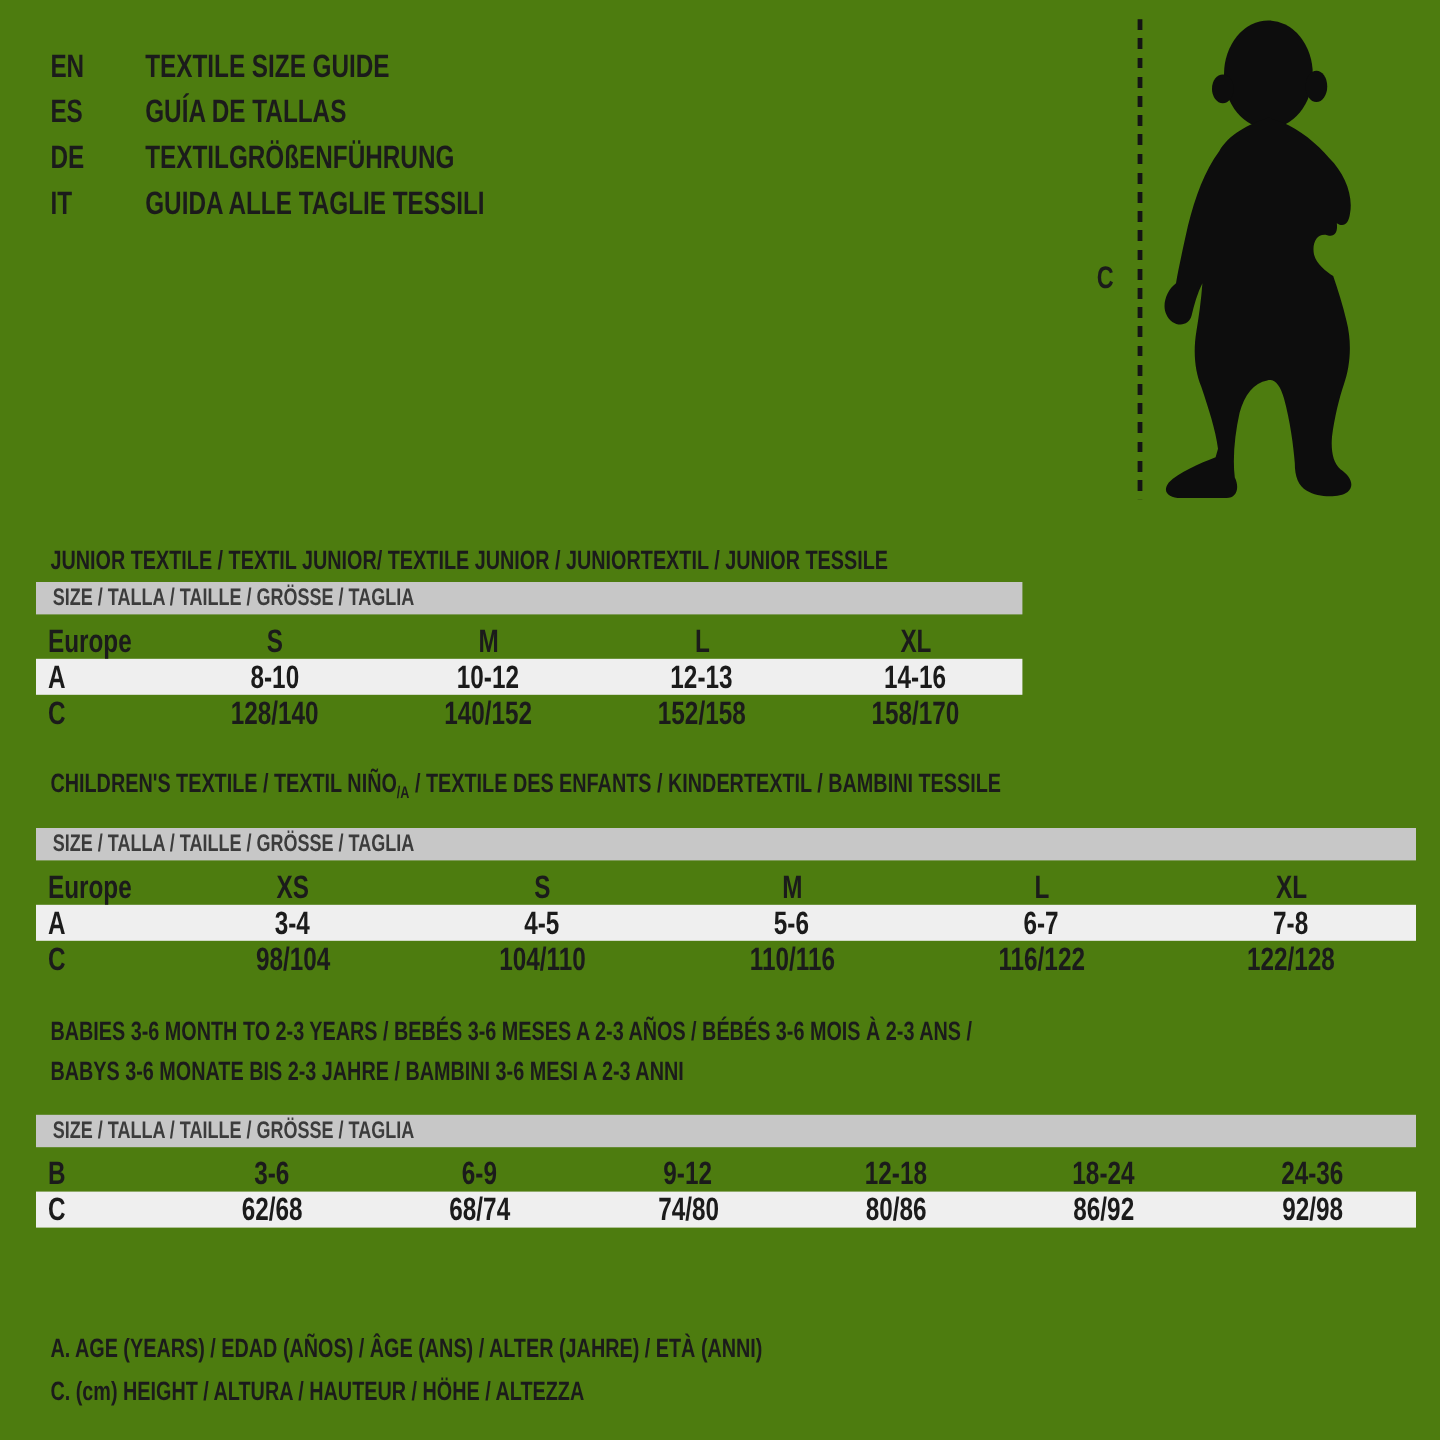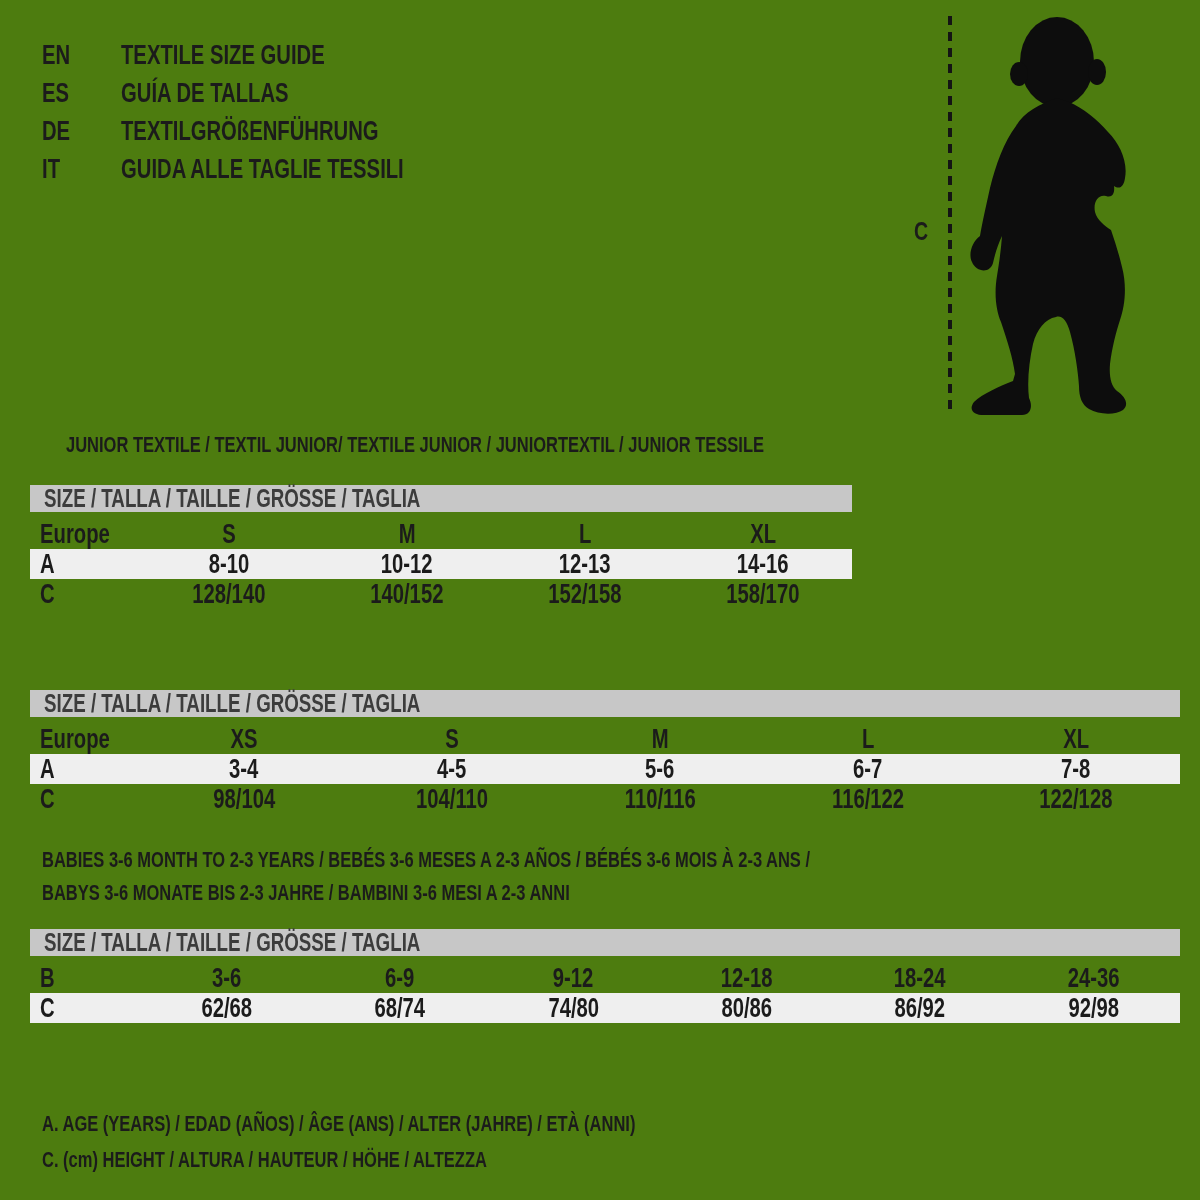--- a/index.html
+++ b/index.html
@@ -25,32 +25,32 @@
   .dash-line{
     position:absolute;left:948px;top:16px;width:4px;height:400px;
     background:repeating-linear-gradient(to bottom,#141414 0 9px,transparent 9px 16px);
   }
   .c-label{position:absolute;left:914px;top:216px;font-size:26px;}
   .baby{position:absolute;left:962px;top:14px;}
 
   
   .sec-title{position:absolute;left:42px;font-size:22px;line-height:30px;}
   .sec-title .sub{font-size:14px;position:relative;top:5px;}
-  .title-junior{top:430px;margin-left:24px;}
+  .title-junior{top:452px;}
   .title-children{top:638px;}
   .title-babies{top:843px;line-height:33px;}
 
   
   .stable{position:absolute;left:30px;}
   .t-junior{top:485px;width:822px;}
   .t-children{top:690px;width:1150px;}
   .t-babies{top:929px;width:1150px;}
   .band{
     height:27px;line-height:27px;background:#c7c7c7;color:#3c3c3c;
-    font-size:25px;padding-left:14px;margin-bottom:7px;
+    font-size:20px;padding-left:14px;margin-bottom:7px;
   }
   .trow{display:flex;align-items:center;height:30px;font-size:27px;}
   .trow.stripe{background:#efefef;}
   .row-label{flex:0 0 110px;width:110px;padding-left:10px;box-sizing:border-box;}
   .cell{flex:1;text-align:center;}
 
   
   .legend{position:absolute;left:42px;top:1106px;font-size:22px;}
   .legend-line{height:36px;line-height:36px;}
 </style>
@@ -144,20 +144,23 @@
     </div>
     <div class="trow">
       <span class="row-label"><span class="lx">C</span></span>
       <span class="cell"><span class="cx">128/140</span></span>
       <span class="cell"><span class="cx">140/152</span></span>
       <span class="cell"><span class="cx">152/158</span></span>
       <span class="cell"><span class="cx">158/170</span></span>
     </div>
   </div>
 
+  <div class="sec-title title-children">
+    <span class="lx"><span>CHILDREN'S TEXTILE / TEXTIL NIÑO</span><span class="sub">/A</span><span> / TEXTILE DES ENFANTS / KINDERTEXTIL / BAMBINI TESSILE</span></span>
+  </div>
   <div class="stable t-children">
     <div class="band">
       <span class="lx">SIZE / TALLA / TAILLE / GRÖSSE / TAGLIA</span>
     </div>
     <div class="trow">
       <span class="row-label"><span class="lx">Europe</span></span>
       <span class="cell"><span class="cx">XS</span></span>
       <span class="cell"><span class="cx">S</span></span>
       <span class="cell"><span class="cx">M</span></span>
       <span class="cell"><span class="cx">L</span></span>

